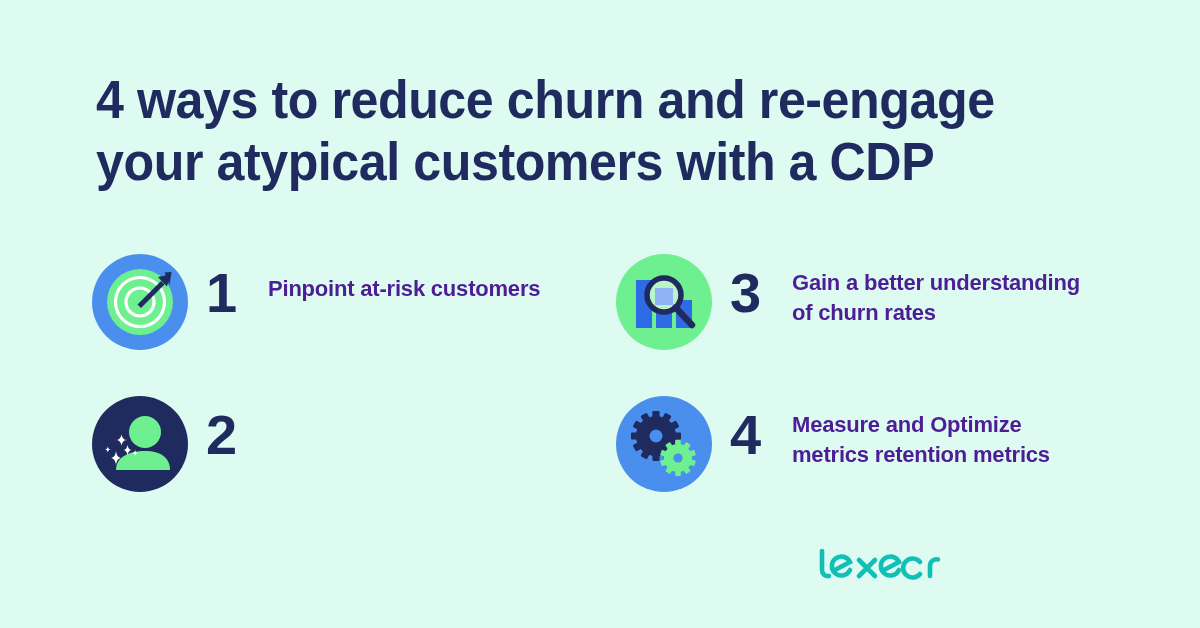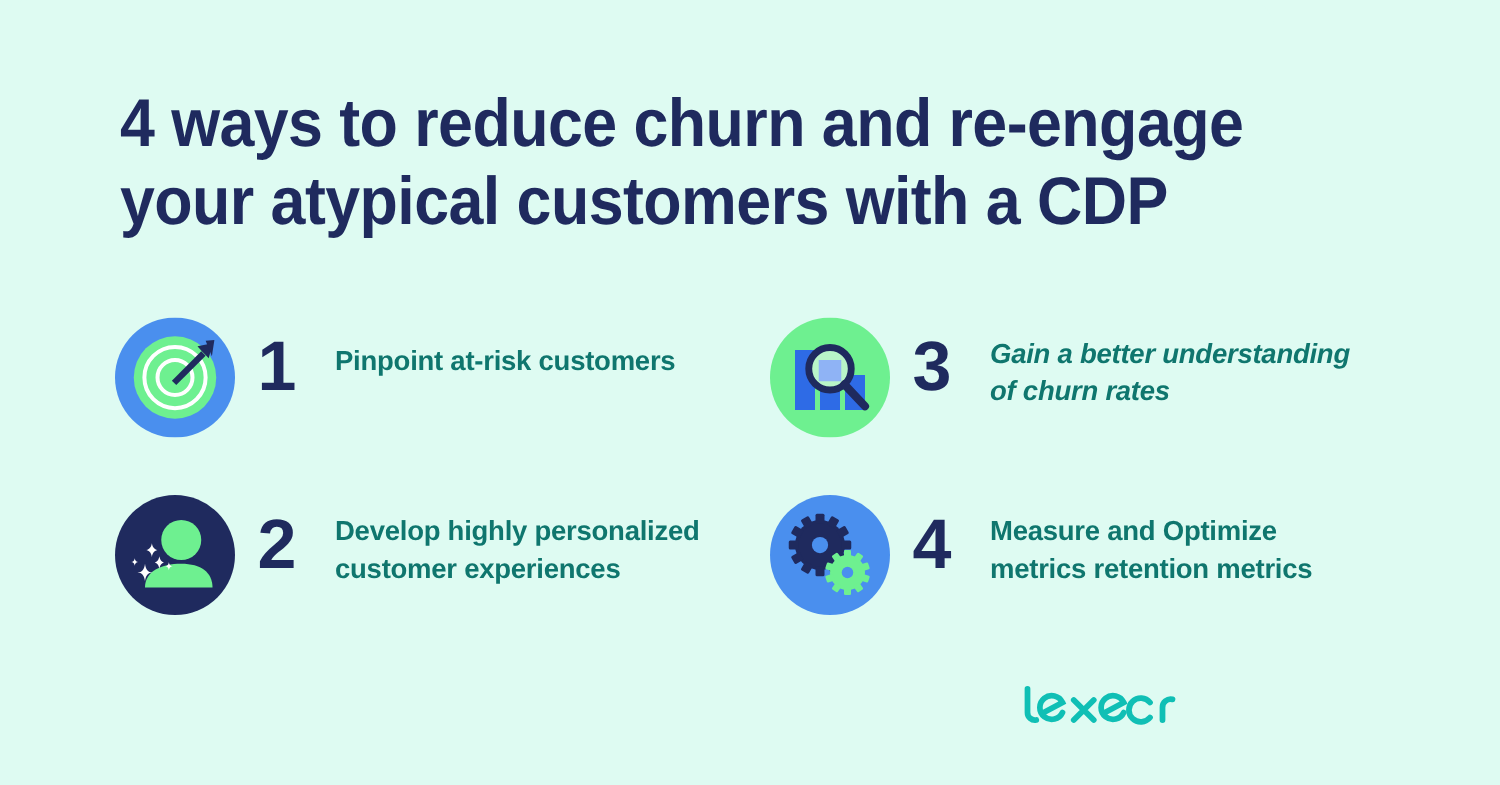--- a/index.html
+++ b/index.html
@@ -79,32 +79,32 @@
     color: #1F2A5E;
     font-family: "Liberation Sans", sans-serif;
     font-weight: bold;
     font-size: 56px;
     line-height: 58px;
     letter-spacing: -1px;
     margin-top: 12px;
   }
   .label {
     flex: 1 1 auto;
-    color: #0f766e;
+    color: #4c1d95;
     font-family: "Liberation Sans", sans-serif;
     font-weight: bold;
     font-size: 22px;
     line-height: 30px;
     letter-spacing: -0.2px;
     margin-top: 22px;
     max-width: 310px;
   }
   .item-r2c1 .label,
   .item-r2c2 .label { margin-top: 16px; }
-  .item-r1c2 .label { margin-top: 16px; font-style: italic; }
+  .item-r1c2 .label { margin-top: 16px; }
 
   
   .logo {
     position: absolute;
     right: 66px;
     bottom: 42px;
     width: 136px;
     height: 40px;
   }
   .logo svg { display: block; }
@@ -155,21 +155,20 @@
           <g fill="#FFFFFF">
             <path d="M31 54 C33.5 54 35 52 35.5 49 C36 52 37.5 54 40 54 C37.5 54 36 56 35.5 59 C35 56 33.5 54 31 54 Z"></path>
             <path d="M18 62 C21.5 62 23.5 59.5 24 55 C24.5 59.5 26.5 62 30 62 C26.5 62 24.5 64.5 24 69 C23.5 64.5 21.5 62 18 62 Z"></path>
             <path d="M24 44 C27 44 29 42 29.5 38.5 C30 42 32 44 35 44 C32 44 30 46 29.5 49.5 C29 46 27 44 24 44 Z"></path>
             <path d="M13 53.5 C14.5 53.5 15.5 52.5 15.8 50.5 C16.1 52.5 17.1 53.5 18.6 53.5 C17.1 53.5 16.1 54.5 15.8 56.5 C15.5 54.5 14.5 53.5 13 53.5 Z"></path>
             <path d="M40 57 C41.7 57 42.8 55.9 43.1 53.8 C43.4 55.9 44.5 57 46.2 57 C44.5 57 43.4 58.1 43.1 60.2 C42.8 58.1 41.7 57 40 57 Z"></path>
           </g>
         </svg>
       </div>
       <div class="num">2</div>
-      <div class="label">Develop highly personalized customer experiences</div>
     </div>
 
     <div class="item item-r1c2">
       <div class="icon-wrap">
         <svg viewBox="0 0 96 96" xmlns="http://www.w3.org/2000/svg">
           <circle cx="48" cy="48" r="48" fill="#6EF090"></circle>
           <g fill="#2E6BE6">
             <rect x="20" y="26" width="16" height="48"></rect>
             <rect x="40" y="38" width="16" height="36"></rect>
             <rect x="60" y="46" width="16" height="28"></rect>

